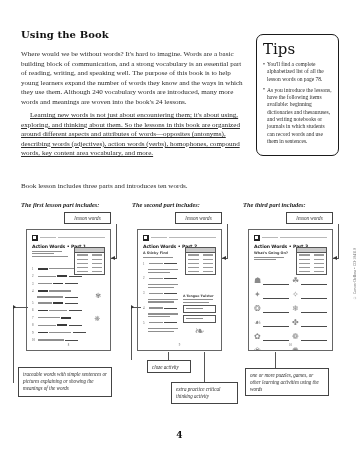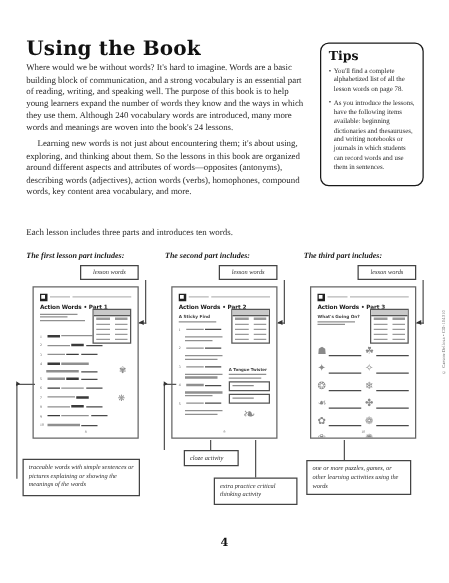--- a/index.html
+++ b/index.html
@@ -22,56 +22,56 @@
     background: #fff;
   }
 
   
   .page-title {
     position: absolute;
     left: 21px;
     top: 29px;
     font-family: "DejaVu Serif", serif;
     font-weight: bold;
-    font-size: 16px;
+    font-size: 10px;
     letter-spacing: 0.1px;
     color: #111;
   }
 
   
   .intro {
     position: absolute;
     left: 21px;
     top: 50px;
     width: 222px;
     font-size: 7.1px;
     line-height: 9.55px;
     color: #2a2a2a;
     text-align: left;
   }
   .intro p { margin: 0 0 4px 0; }
-  .intro p.indent { text-indent: 9px; }
+  .intro p.indent { text-indent: 9px; text-decoration: underline; }
 
   
   .tips-box {
     position: absolute;
     left: 256px;
     top: 34px;
     width: 83px;
     min-height: 96px;
     border: 1.2px solid #1a1a1a;
     border-radius: 7px;
     background: #fff;
     box-sizing: border-box;
     padding: 5px 6px 6px 6px;
   }
   .tips-title {
     font-family: "DejaVu Serif", serif;
-    font-weight: bold;
-    font-size: 10px;
+    font-weight: normal;
+    font-size: 15px;
     margin-bottom: 3px;
     color: #111;
   }
   .tips-list {
     margin: 0;
     padding: 0;
     list-style: none;
   }
   .tips-list li {
     font-size: 5.5px;
@@ -396,21 +396,21 @@
   </div>
 
   <div class="tips-box">
     <div class="tips-title">Tips</div>
     <ul class="tips-list">
       <li>You'll find a complete alphabetized list of all the lesson words on page 78.</li>
       <li>As you introduce the lessons, have the following items available: beginning dictionaries and thesauruses, and writing notebooks or journals in which students can record words and use them in sentences.</li>
     </ul>
   </div>
 
-  <div class="section-sub">Each lesson includes three parts and introduces ten words.</div>
+  <div class="section-sub">Book lesson includes three parts and introduces ten words.</div>
 
   <div class="col-caption c1">The first lesson part includes:</div>
   <div class="col-caption c2">The second part includes:</div>
   <div class="col-caption c3">The third part includes:</div>
 
   <div class="lw-box b1">lesson words</div>
   <div class="lw-box b2">lesson words</div>
   <div class="lw-box b3">lesson words</div>
 
   <div class="lw-conn c1"></div>

